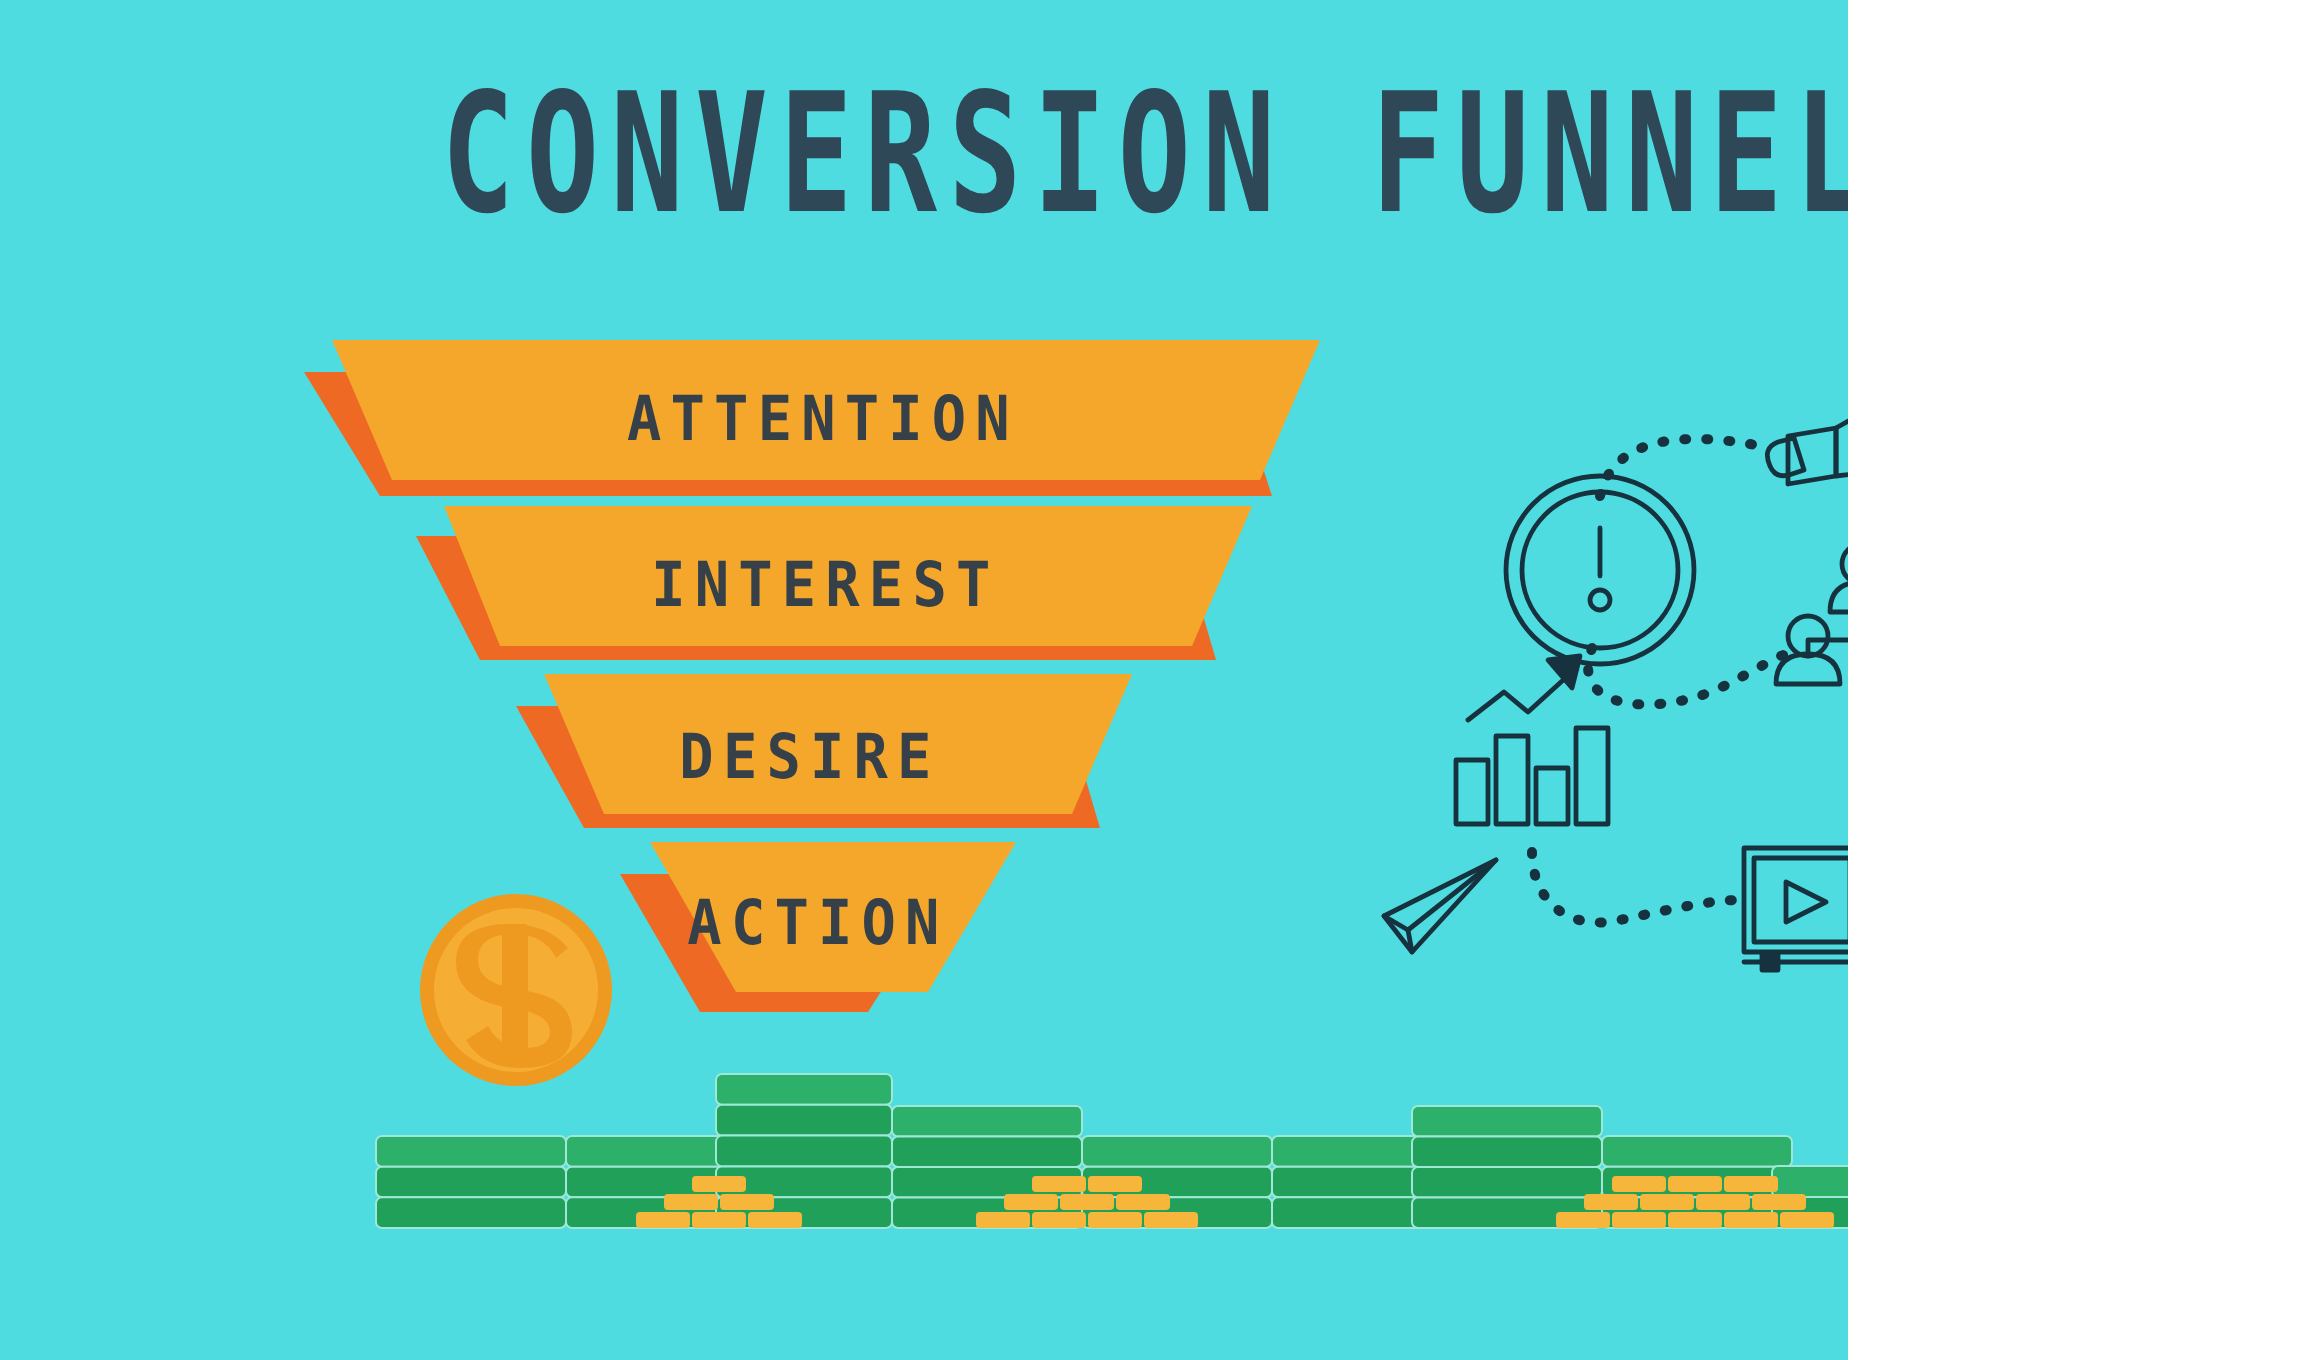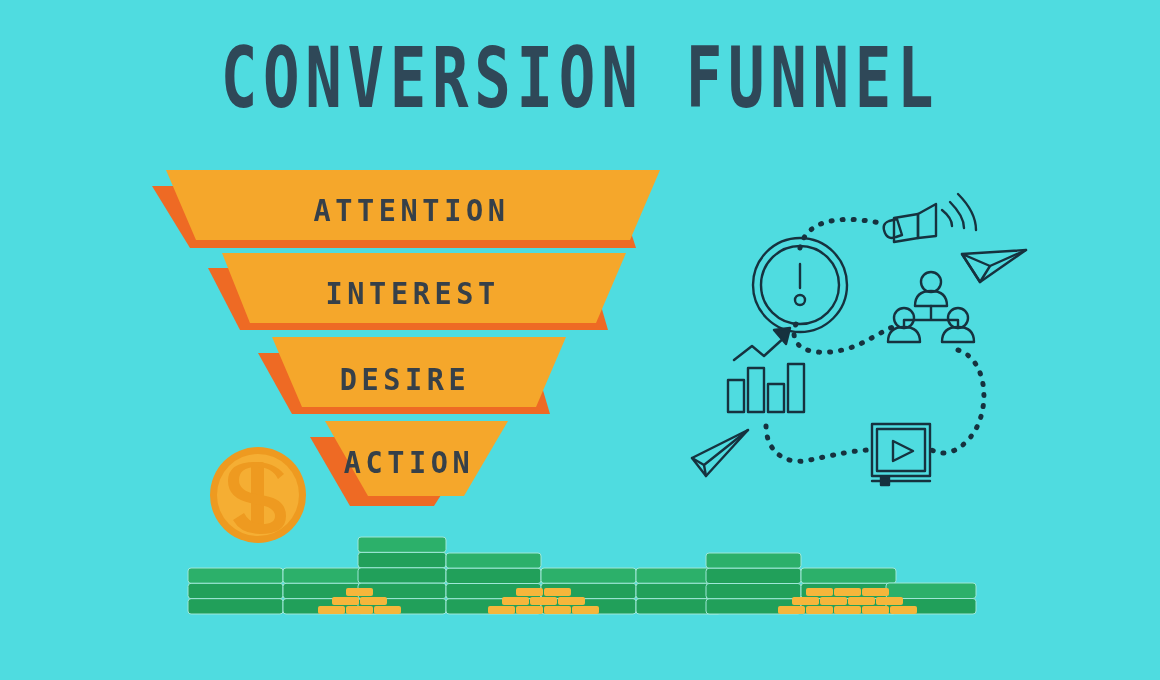--- a/index.html
+++ b/index.html
@@ -8,21 +8,21 @@
     padding: 0;
   }
   body {
     width: 1160px;
     height: 680px;
     overflow: hidden;
     font-family: "DejaVu Sans Mono", "Liberation Mono", monospace;
   }
   #stage {
     position: relative;
-    width: 1160px;
+    width: 924px;
     height: 680px;
     background: #4FDCE0;
     overflow: hidden;
   }
   #title {
     position: absolute;
     left: 0;
     top: 36px;
     width: 1160px;
     text-align: center;

